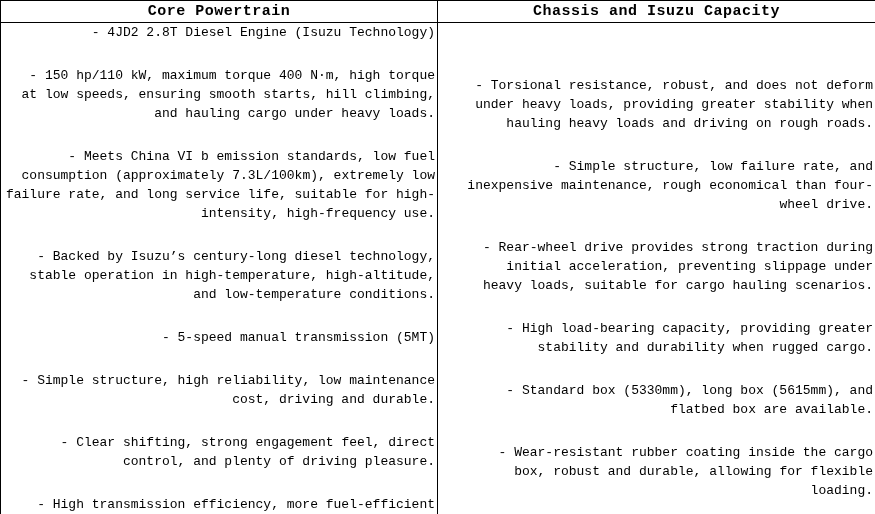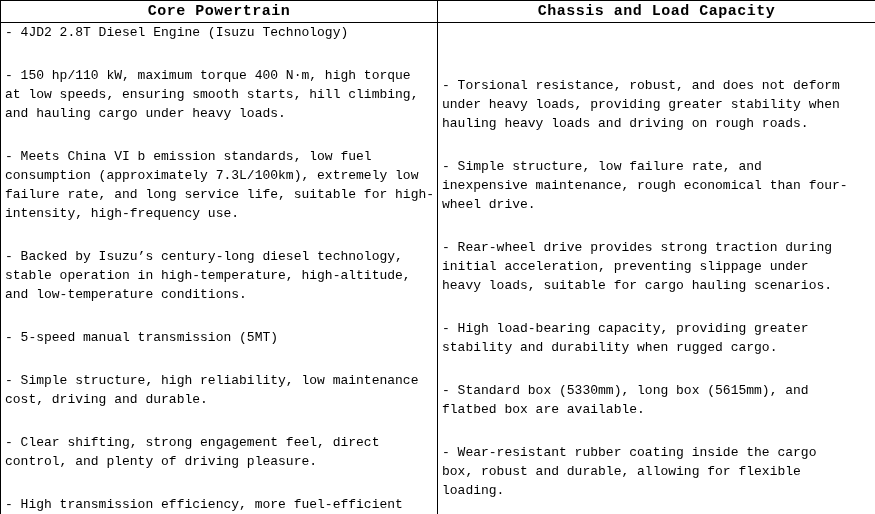--- a/index.html
+++ b/index.html
@@ -36,38 +36,39 @@
   table.spec-table td {
     font-family: "Liberation Mono", "DejaVu Sans Mono", monospace;
     font-size: 13px;
     line-height: 19px;
     vertical-align: middle;
     padding: 0 2px 0 4px;
     overflow: hidden;
   }
   .para {
     white-space: pre-line;
+    text-align: right;
   }
   .para + .para {
     margin-top: 24px;
   }
 </style>
 </head>
 <body>
 
 <div class="sheet">
   <table class="spec-table">
     <colgroup>
       <col style="width:437px">
       <col style="width:438px">
     </colgroup>
     <thead>
       <tr>
         <th>Core Powertrain</th>
-        <th>Chassis and Load Capacity</th>
+        <th>Chassis and Isuzu Capacity</th>
       </tr>
     </thead>
     <tbody>
       <tr>
         <td>
           <div class="para">- 4JD2 2.8T Diesel Engine (Isuzu Technology)</div>
           <div class="para">- 150 hp/110 kW, maximum torque 400 N·m, high torque
 at low speeds, ensuring smooth starts, hill climbing,
 and hauling cargo under heavy loads.</div>
           <div class="para">- Meets China VI b emission standards, low fuel

